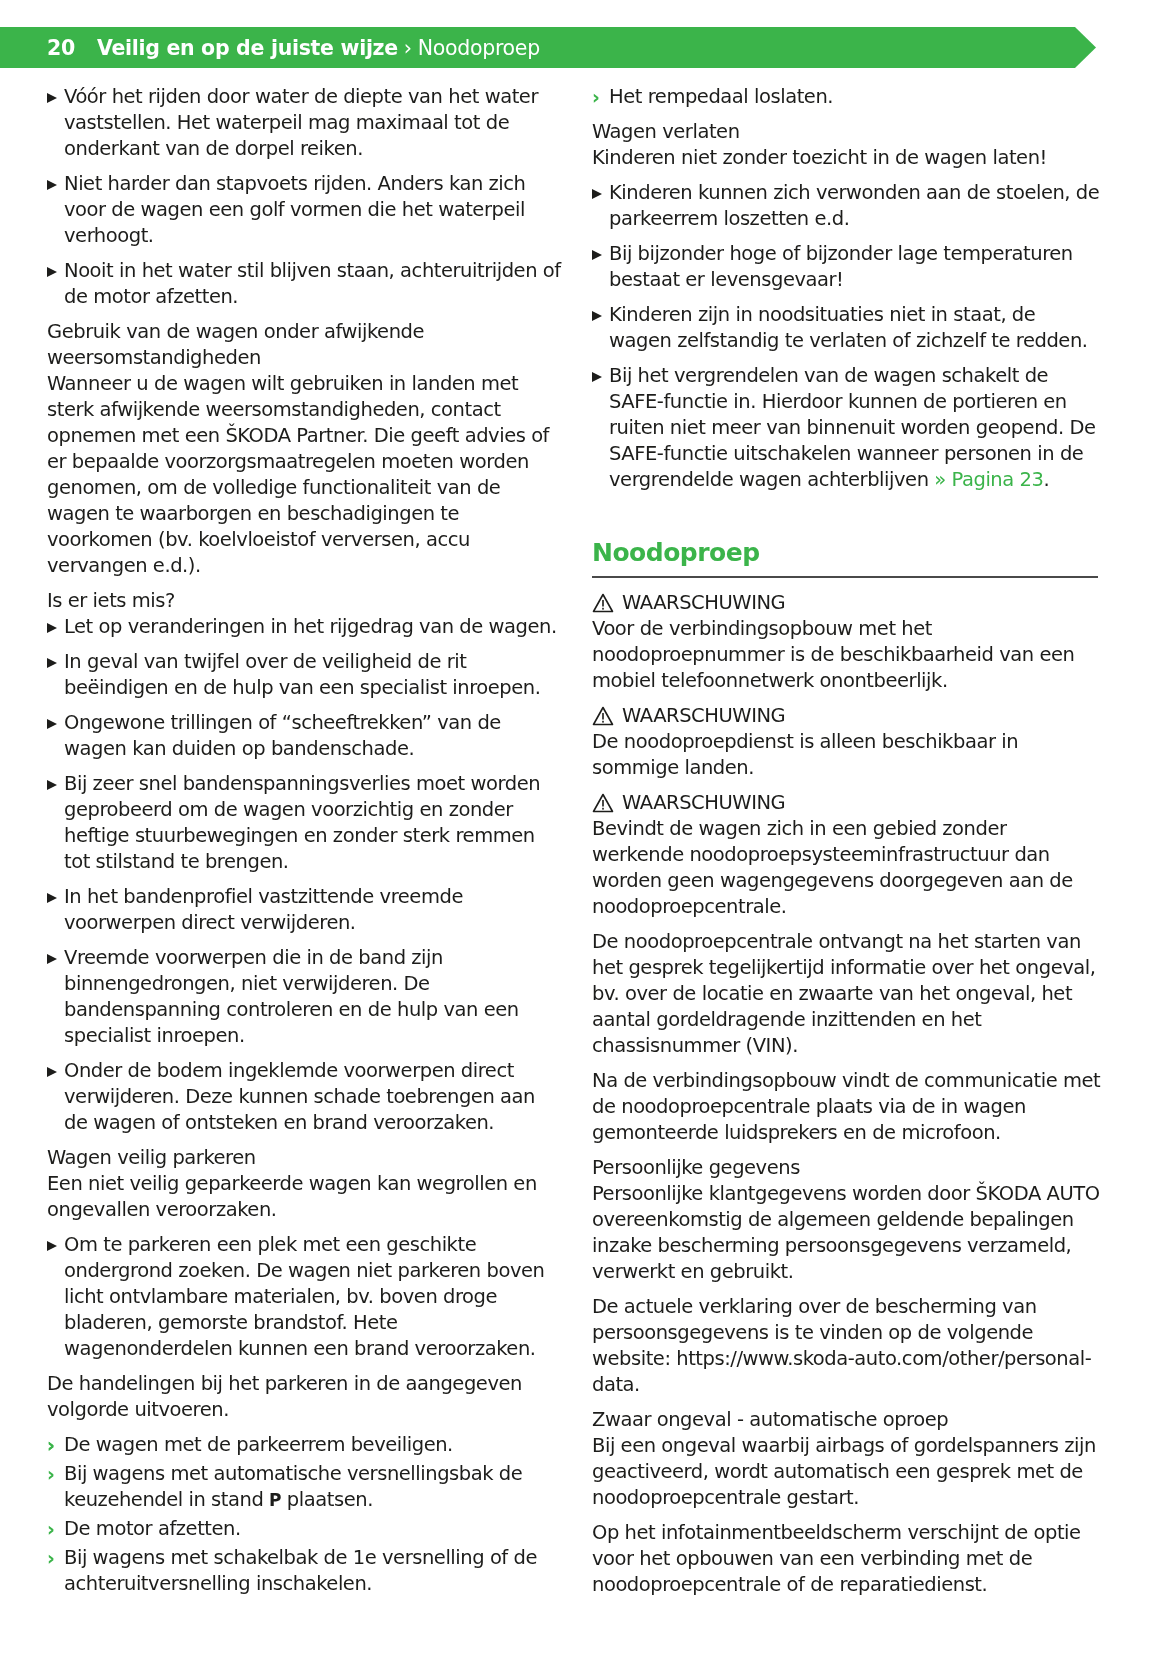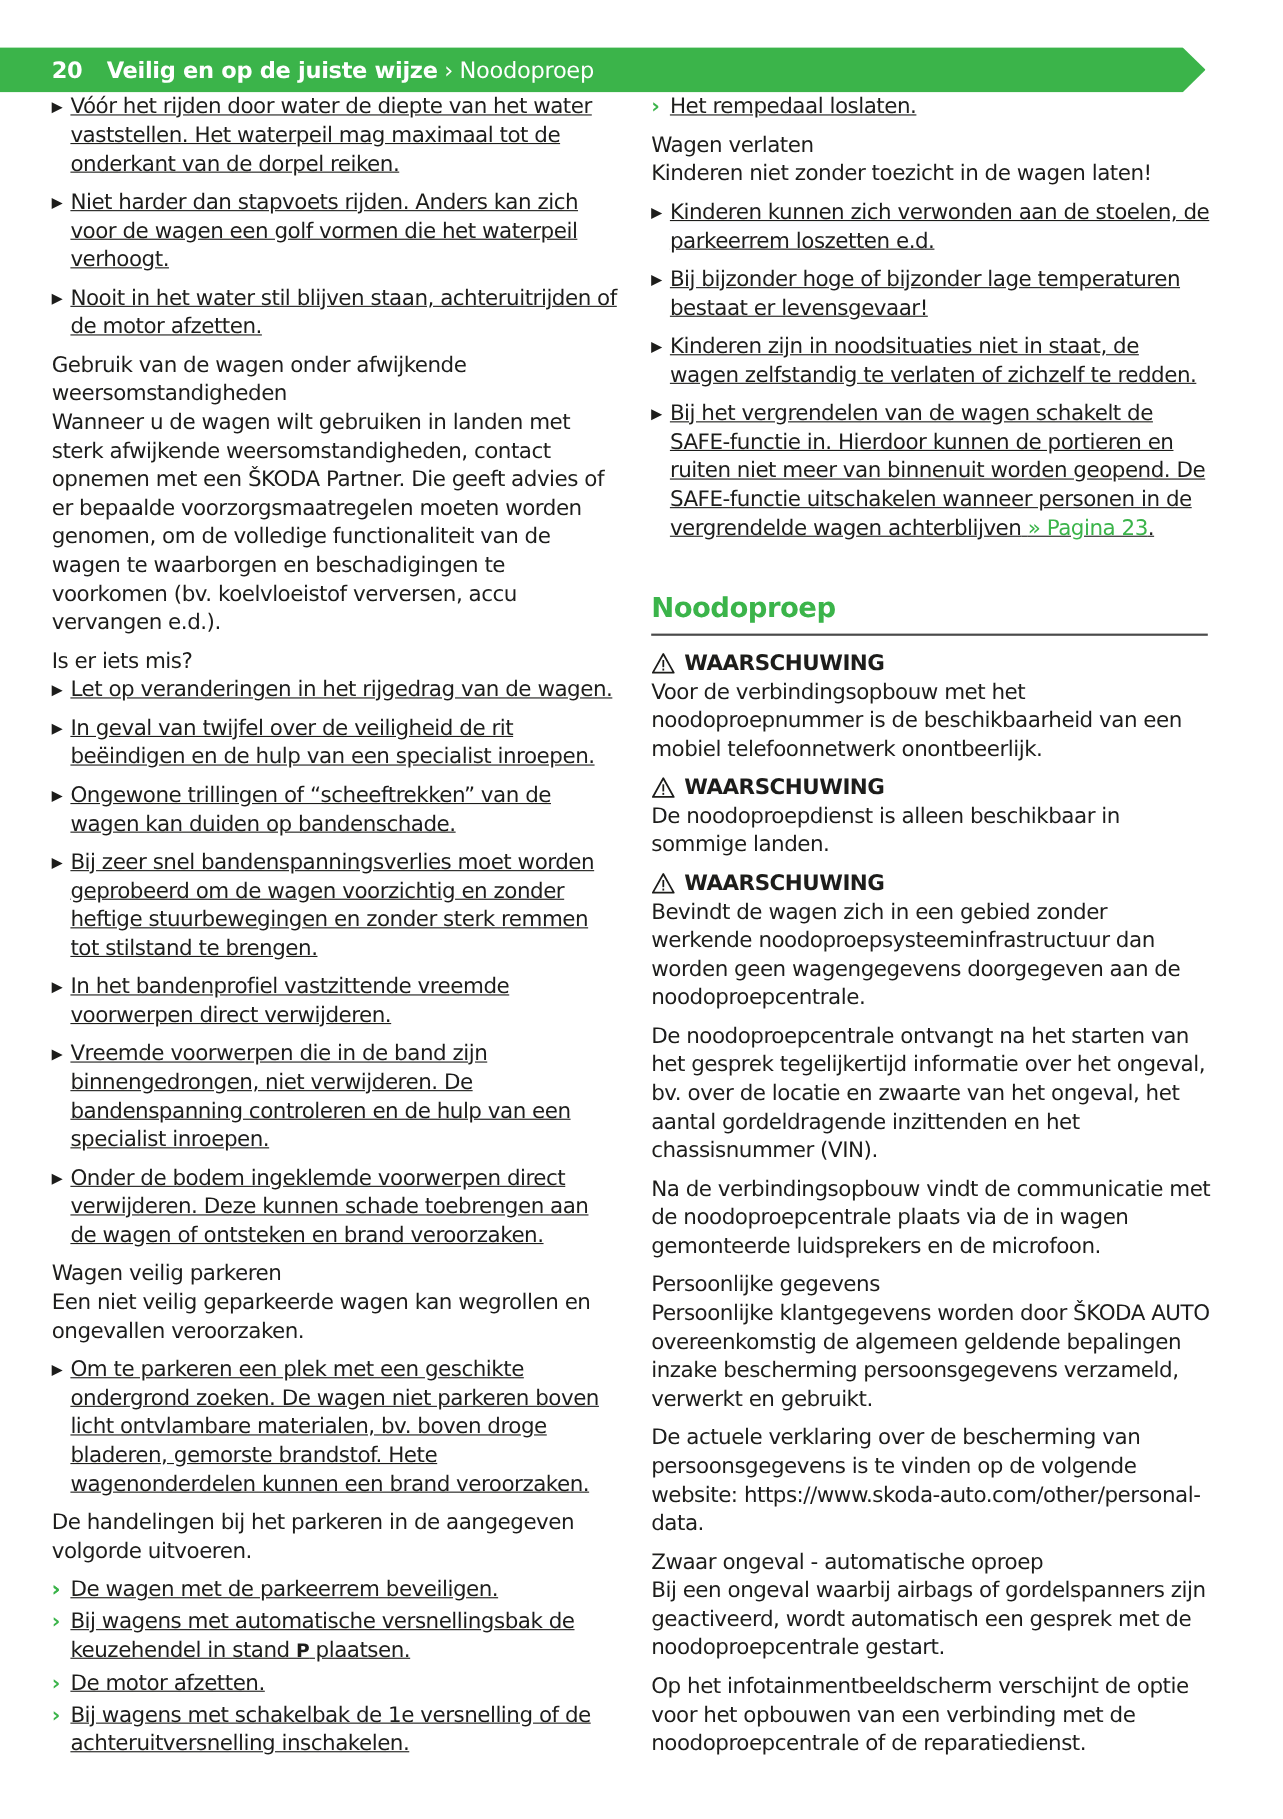--- a/index.html
+++ b/index.html
@@ -6,50 +6,50 @@
   body {
     width: 1166px; height: 1654px; position: relative; overflow: hidden;
     font-family: "DejaVu Sans", "Liberation Sans", sans-serif;
     color: #1d1d1b;
   }
   .banner {
     position: absolute; left: 0; top: 27px; width: 1096px; height: 41px;
     background: #3bb44a;
     clip-path: polygon(0 0, 1075px 0, 1096px 50%, 1075px 100%, 0 100%);
     color: #ffffff; display: flex; align-items: center;
-    font-size: 20.5px; letter-spacing: -0.3px; margin-top: 16px;
+    font-size: 20.5px; letter-spacing: -0.3px;
   }
   .banner .pg { font-weight: bold; margin-left: 47px; margin-right: 22px; }
   .banner .chap { font-weight: bold; }
   .banner .sep { margin: 0 6px; }
   .col { position: absolute; top: 84px; font-size: 19.5px; line-height: 26px; letter-spacing: -0.45px; }
   .col.left { left: 47px; width: 515px; }
   .col.right { left: 592px; width: 510px; }
   p { margin: 0 0 9px 0; }
   .h { font-weight: normal; margin: 0; }
   .block { margin-bottom: 9px; }
   ul { list-style: none; margin: 0 0 9px 0; padding: 0; }
-  li { position: relative; padding-left: 17px; margin-bottom: 9px; text-decoration: underline; }
+  li { position: relative; padding-left: 17px; margin-bottom: 9px; }
   li .tri {
     position: absolute; left: 0; top: 9px; width: 0; height: 0;
     border-top: 5px solid transparent; border-bottom: 5px solid transparent;
     border-left: 10px solid #1d1d1b;
   }
   li .chev {
     position: absolute; left: 0; top: 0; color: #3bb44a; font-weight: bold; font-size: 19px;
   }
   .steps li { margin-bottom: 3px; }
   .steps { margin-bottom: 9px; }
   .link { color: #3bb44a; }
   .section-title {
     color: #3bb44a; font-weight: bold; font-size: 25px; line-height: 32px;
     margin-top: 44px; padding-bottom: 7px; border-bottom: 2px solid #4a4a4a;
     width: 506px; margin-bottom: 12px; letter-spacing: -0.5px;
   }
-  .warn-title { font-weight: bold; margin: 0; display: flex; align-items: center; }
+  .warn-title { font-weight: normal; margin: 0; display: flex; align-items: center; }
   .warn-icon { display: inline-block; width: 22px; height: 20px; margin-right: 8px; }
   .gear-p { font-weight: bold; font-family: "DejaVu Sans", sans-serif; font-size: 17px; }
 </style>
 </head>
 <body>
 
 <div class="banner">
   <span class="pg">20</span>
   <span class="chap">Veilig en op de juiste wijze</span>
   <span class="sep">›</span>

